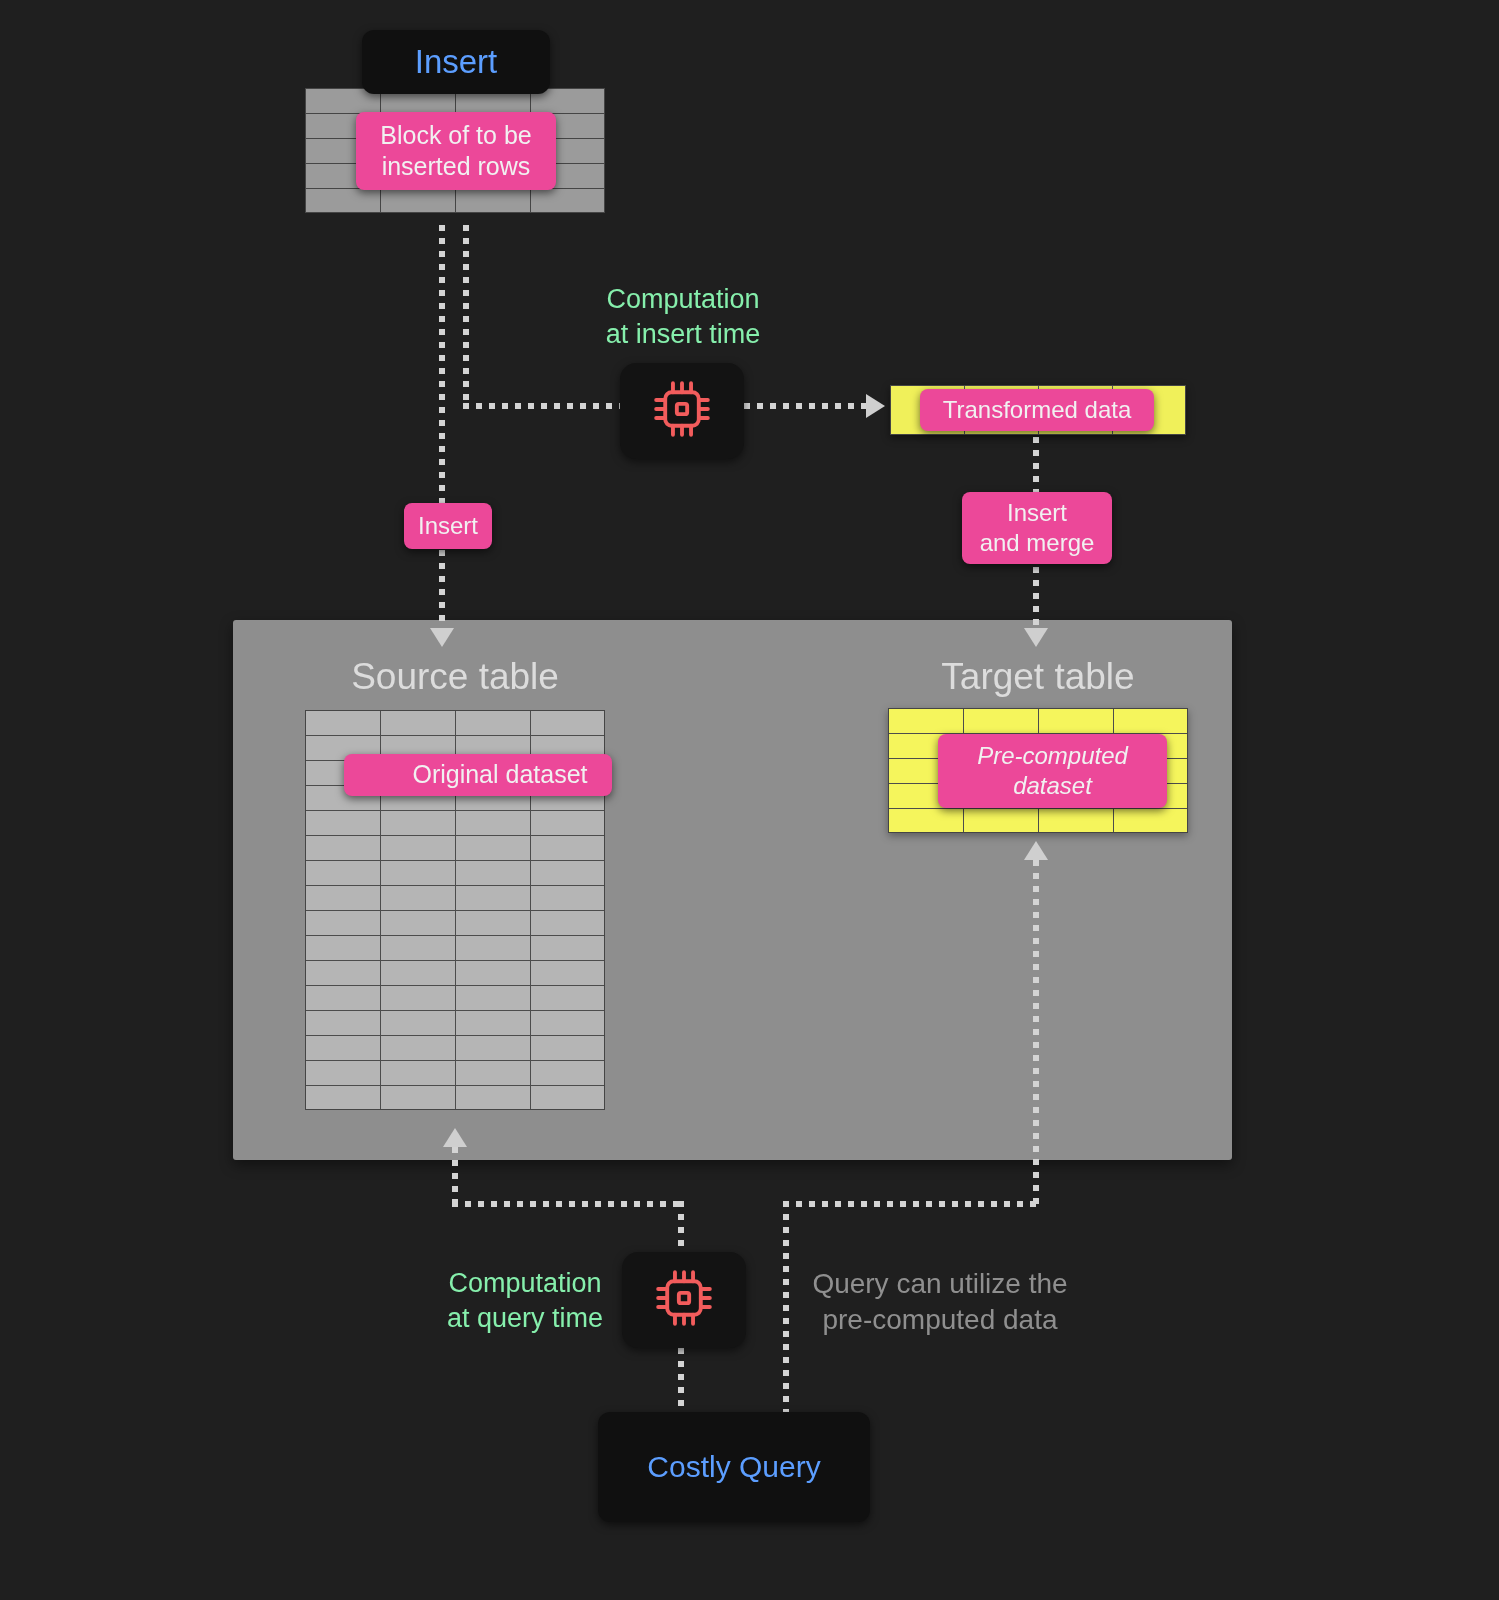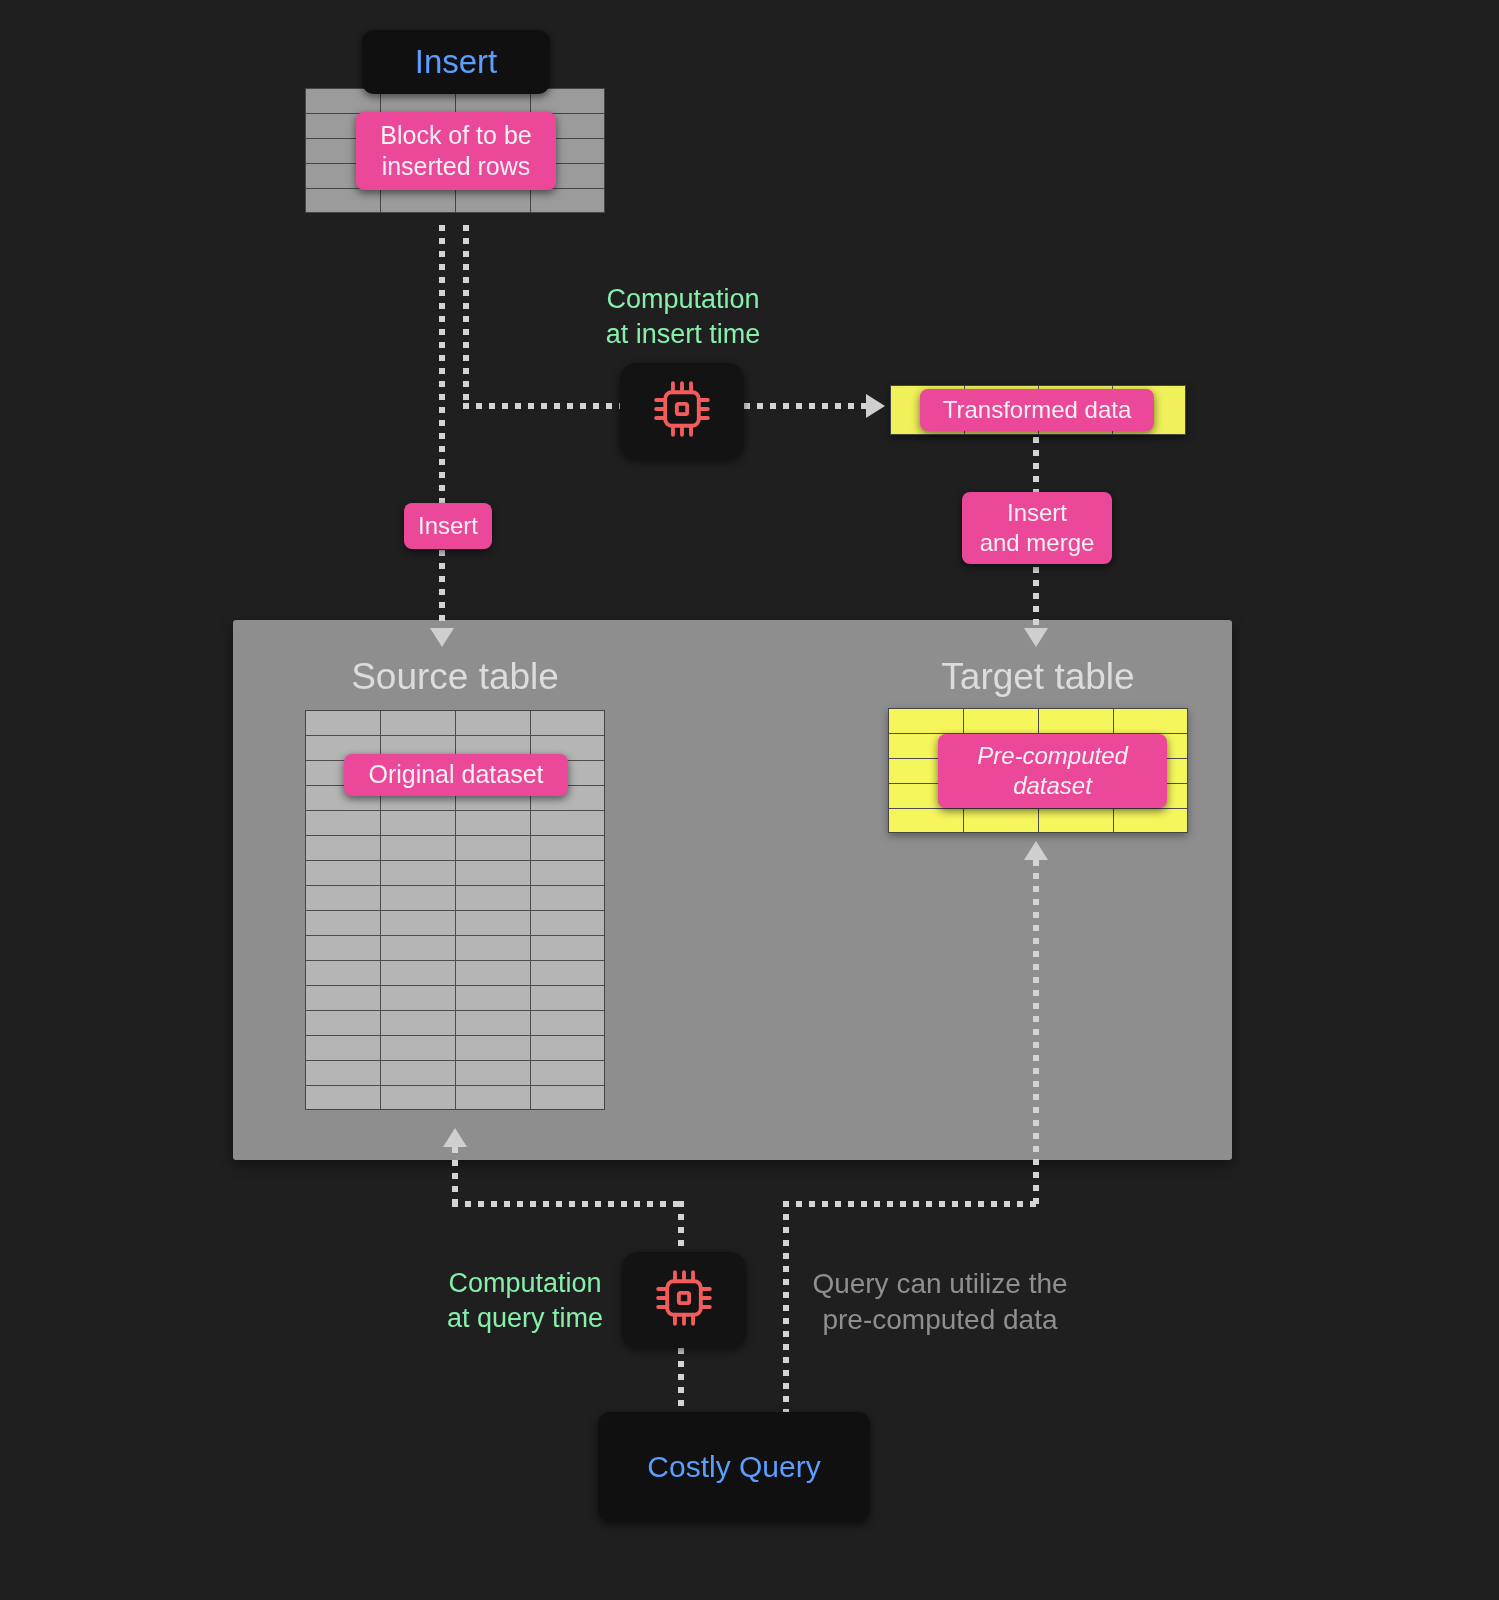--- a/index.html
+++ b/index.html
@@ -176,21 +176,21 @@
   <div class="note red" style="left:570px;top:282px;width:226px;font-size:27px;">Computation
 at insert time</div>
 
   <div class="pill" style="left:920px;top:389px;width:234px;height:42px;font-size:24px;">Transformed data</div>
 
   <div class="pill" style="left:404px;top:503px;width:88px;height:46px;font-size:24px;">Insert</div>
 
   <div class="pill" style="left:962px;top:492px;width:150px;height:72px;font-size:24px;">Insert
 and merge</div>
 
-  <div class="pill" style="left:344px;top:754px;width:224px;height:42px;font-size:25px;">Original dataset</div>
+  <div class="pill" style="left:344px;top:754px;width:224px;height:42px;font-size:25px;padding-left:44px;">Original dataset</div>
 
   <div class="pill" style="left:938px;top:734px;width:229px;height:74px;font-size:24px;font-style:italic;">Pre-computed
 dataset</div>
 
   <div class="note red" style="left:415px;top:1266px;width:220px;font-size:27px;">Computation
 at query time</div>
 
   <div class="note gray" style="left:810px;top:1266px;width:260px;font-size:28px;">Query can utilize the
 pre-computed data</div>
 

